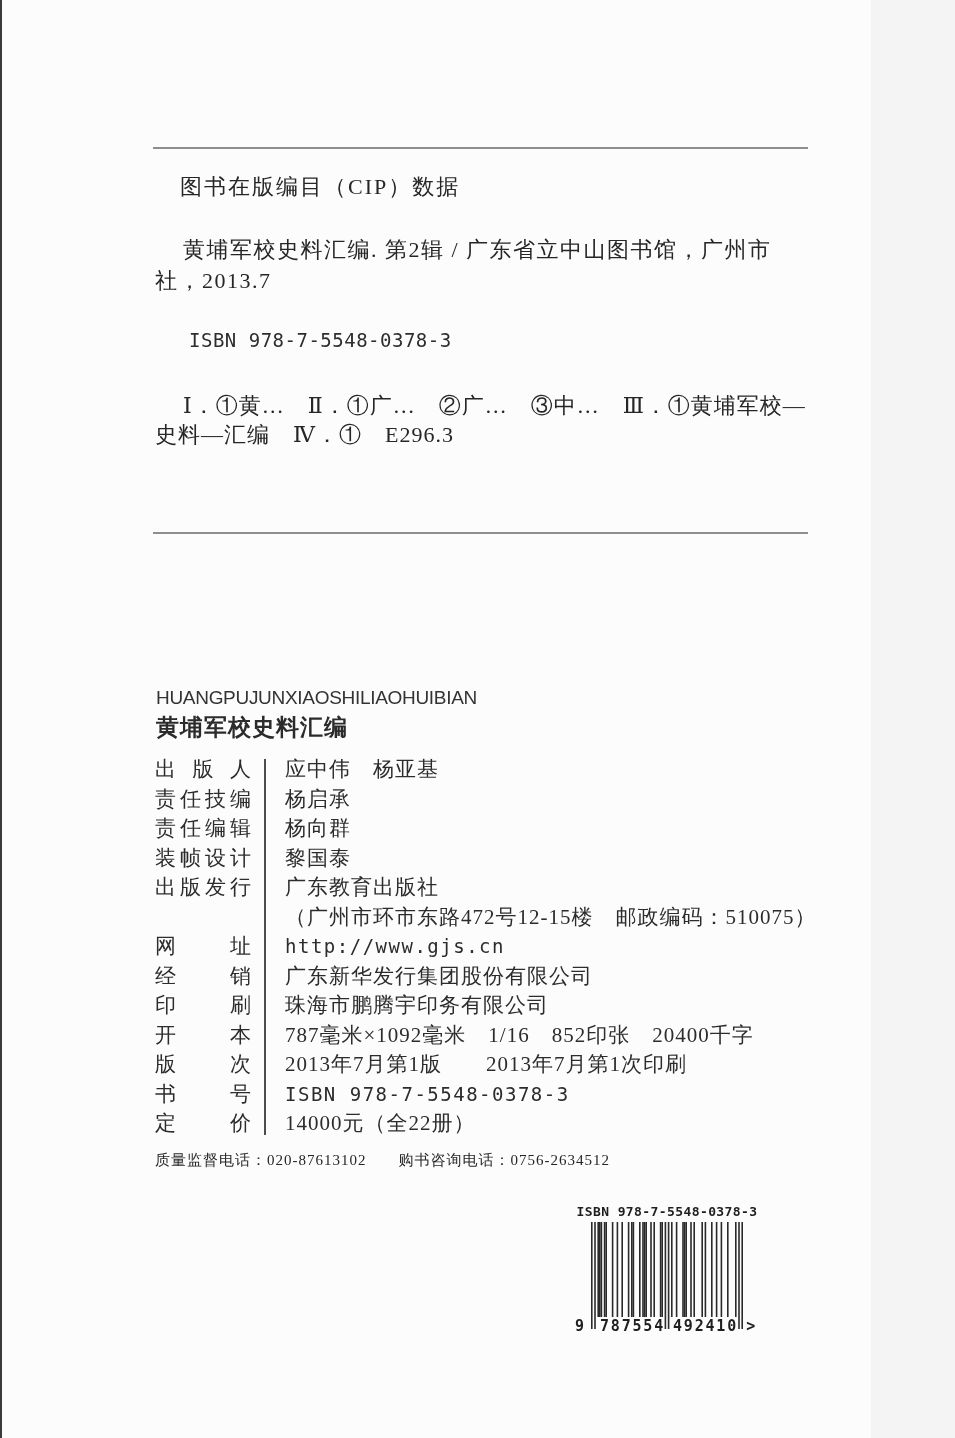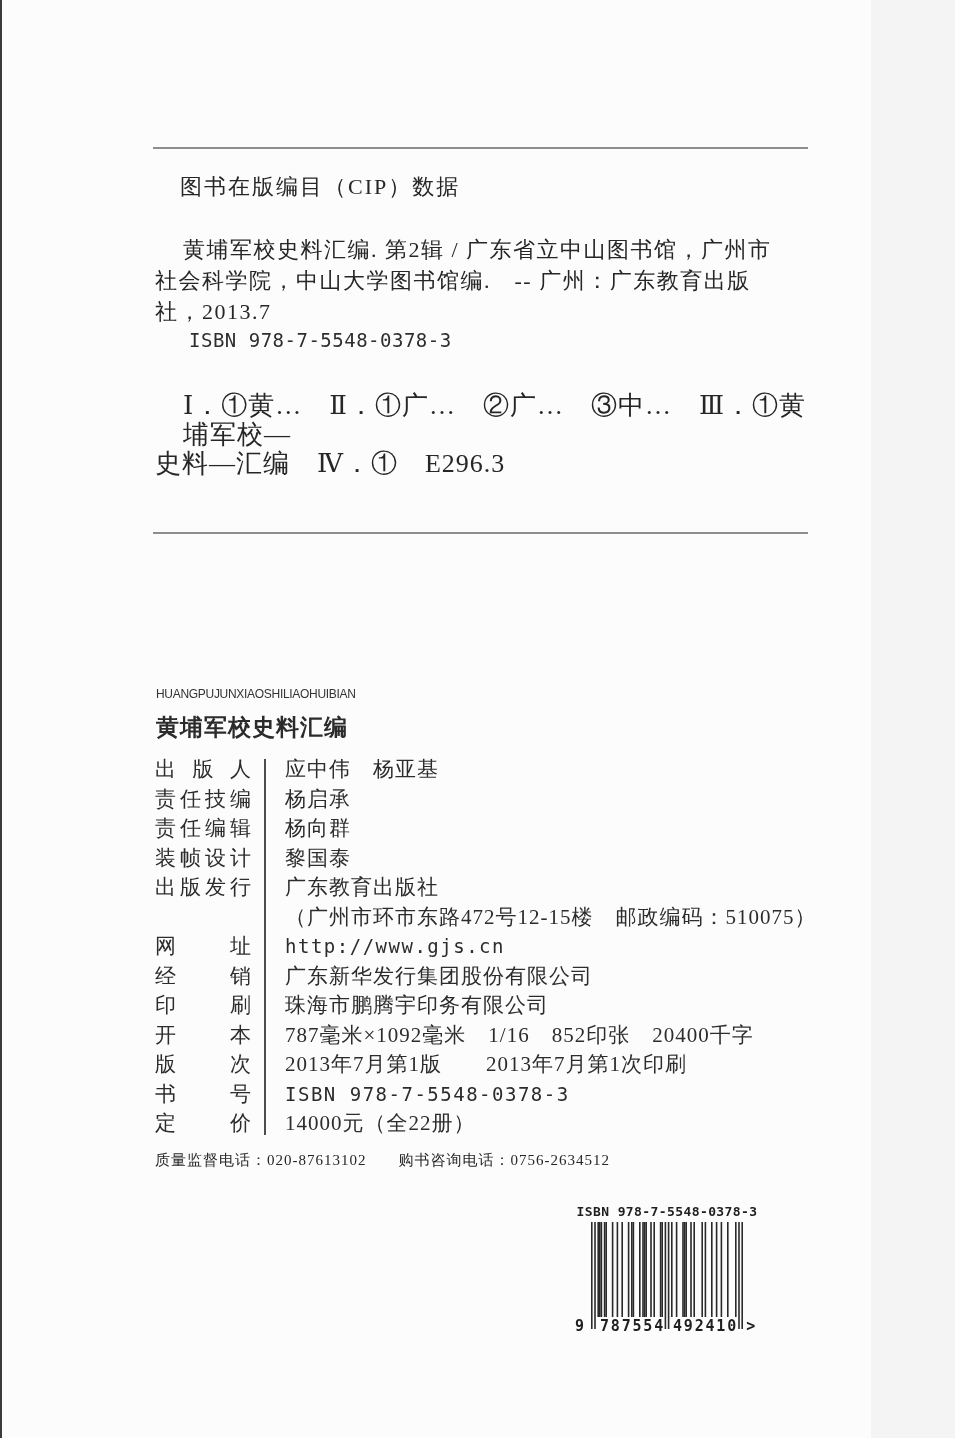--- a/index.html
+++ b/index.html
@@ -36,33 +36,33 @@
     font-size:22px;line-height:31px;letter-spacing:1.5px;
   }
   .cip-desc .indent{padding-left:28px;}
   .cip-isbn{
     position:absolute;left:189px;top:329px;
     font-family:"DejaVu Sans Mono","Liberation Mono",monospace;
     font-size:19px;letter-spacing:0.5px;color:#2e2e2e;
   }
   .cip-class{
     position:absolute;left:155px;top:391px;width:675px;
-    font-size:26px;line-height:29px;letter-spacing:1px;
+    font-size:22px;line-height:29px;letter-spacing:1px;
   }
   .cip-class .indent{padding-left:28px;}
   .cip-registry{
     position:absolute;left:189px;top:481px;
     font-size:22px;letter-spacing:1px;
   }
 
   
   .roman-title{
     position:absolute;left:156px;top:687px;
     font-family:"Liberation Sans","DejaVu Sans",sans-serif;
-    font-size:12px;font-weight:500;letter-spacing:-0.3px;color:#333;
+    font-size:19px;font-weight:500;letter-spacing:-0.3px;color:#333;
   }
   .cn-title{
     position:absolute;left:156px;top:712px;
     font-family:"Liberation Sans","DejaVu Sans",sans-serif;
     font-size:23px;font-weight:bold;letter-spacing:1px;color:#2b2b2b;
   }
   .colophon{
     position:absolute;left:155px;top:755px;width:660px;
   }
   .colophon::before{
@@ -116,21 +116,20 @@
 
 <div class="page">
   <div class="scan-edge"></div>
 
   <div class="rule rule-top"></div>
 
   <div class="cip-header">图书在版编目（CIP）数据</div>
 
   <div class="cip-desc">
     <div class="indent">黄埔军校史料汇编. 第2辑 / 广东省立中山图书馆，广州市</div>
-    <div>社会科学院，中山大学图书馆编.　-- 广州：广东教育出版</div>
     <div>社，2013.7</div>
   </div>
 
   <div class="cip-isbn">ISBN 978-7-5548-0378-3</div>
 
   <div class="cip-class">
     <div class="indent">Ⅰ．①黄…　Ⅱ．①广…　②广…　③中…　Ⅲ．①黄埔军校—</div>
     <div>史料—汇编　Ⅳ．①　E296.3</div>
   </div>
 

